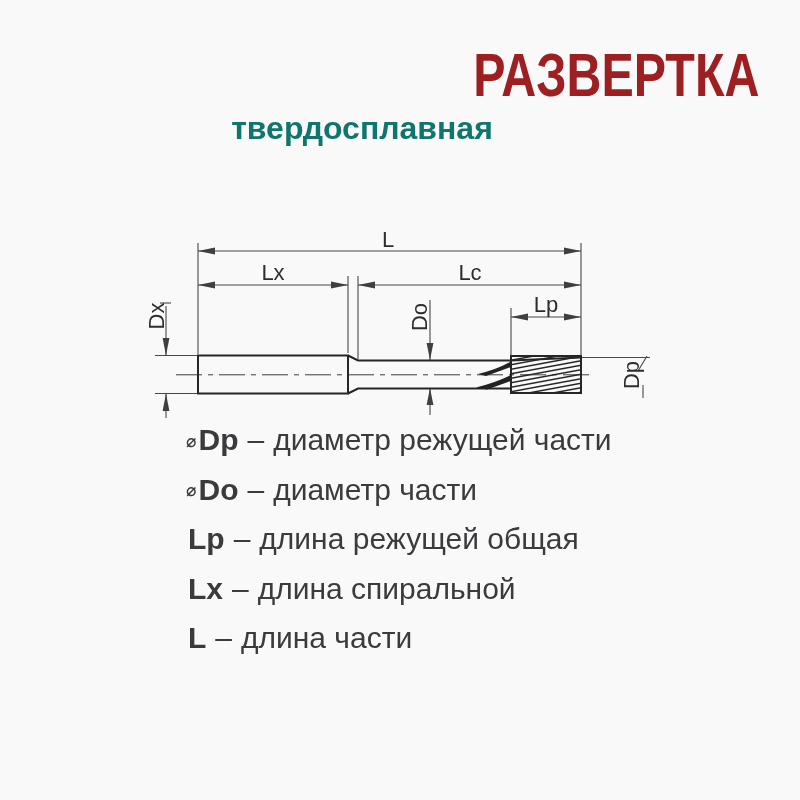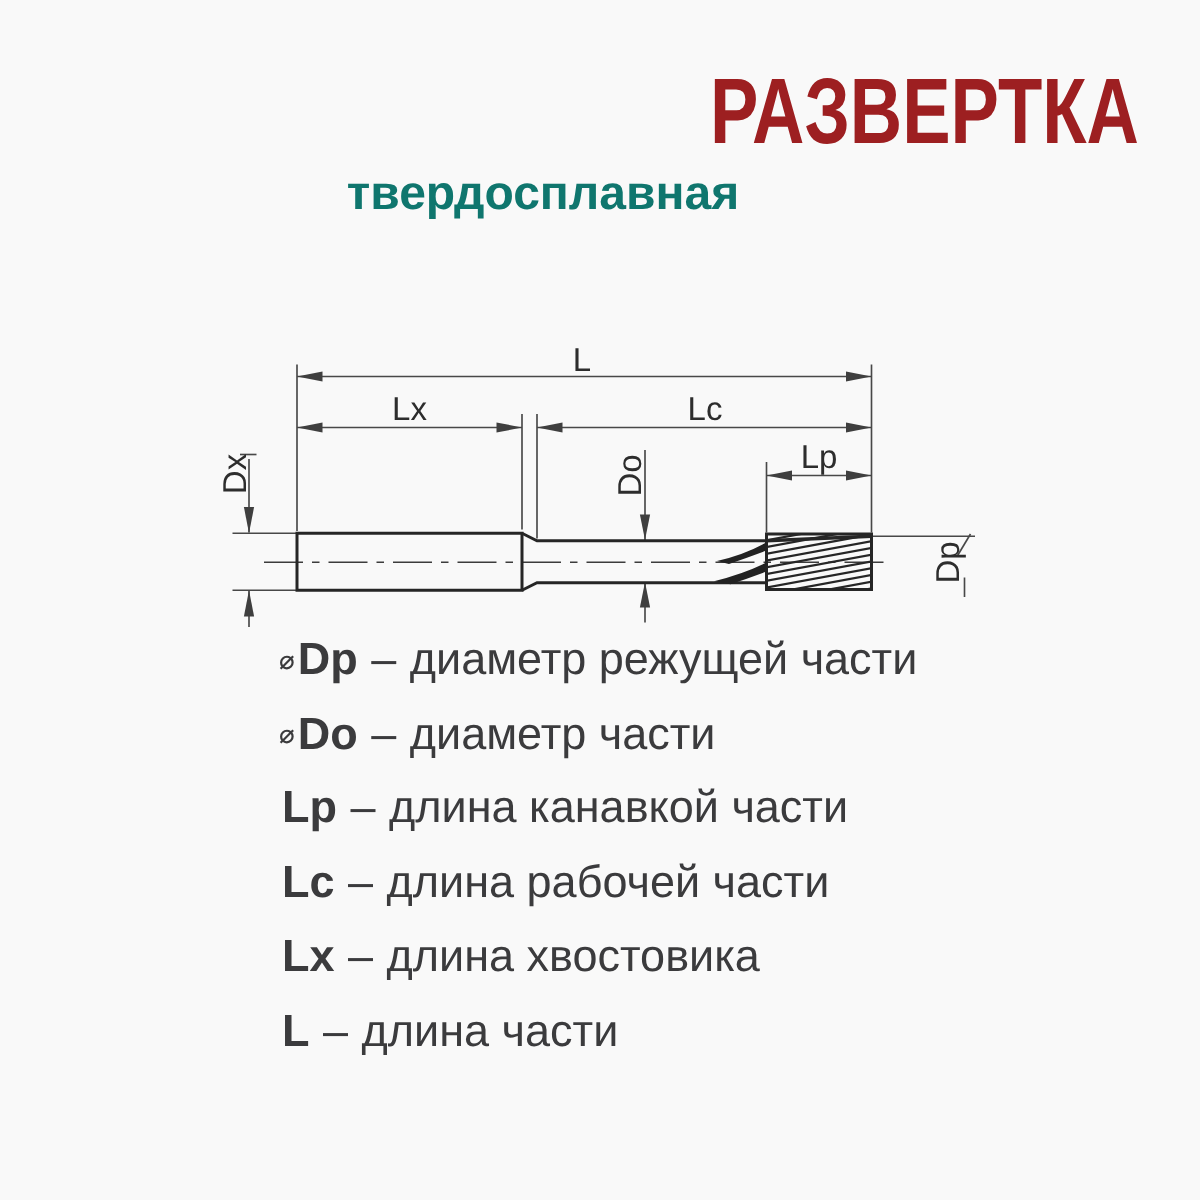--- a/index.html
+++ b/index.html
@@ -148,26 +148,23 @@
   </svg>
 
   <div class="legend">
     <div class="legend-row">
       <span class="legend-sym"><span class="legend-prefix">⌀</span><span>Dp</span></span><span class="legend-dash">–</span><span class="legend-desc">диаметр режущей части</span>
     </div>
     <div class="legend-row">
       <span class="legend-sym"><span class="legend-prefix">⌀</span><span>Do</span></span><span class="legend-dash">–</span><span class="legend-desc">диаметр части</span>
     </div>
     <div class="legend-row">
-      <span class="legend-sym"><span class="legend-prefix"></span><span>Lp</span></span><span class="legend-dash">–</span><span class="legend-desc">длина канавкой части</span>
+      <span class="legend-sym"><span class="legend-prefix"></span><span>Lp</span></span><span class="legend-dash">–</span><span class="legend-desc">длина режущей общая</span>
     </div>
     <div class="legend-row">
-      <span class="legend-sym"><span class="legend-prefix"></span><span>Lc</span></span><span class="legend-dash">–</span><span class="legend-desc">длина рабочей части</span>
-    </div>
-    <div class="legend-row">
-      <span class="legend-sym"><span class="legend-prefix"></span><span>Lx</span></span><span class="legend-dash">–</span><span class="legend-desc">длина хвостовика</span>
+      <span class="legend-sym"><span class="legend-prefix"></span><span>Lx</span></span><span class="legend-dash">–</span><span class="legend-desc">длина спиральной</span>
     </div>
     <div class="legend-row">
       <span class="legend-sym"><span class="legend-prefix"></span><span>L</span></span><span class="legend-dash">–</span><span class="legend-desc">длина части</span>
     </div>
   </div>
 
 </div>
 
 </body></html>

